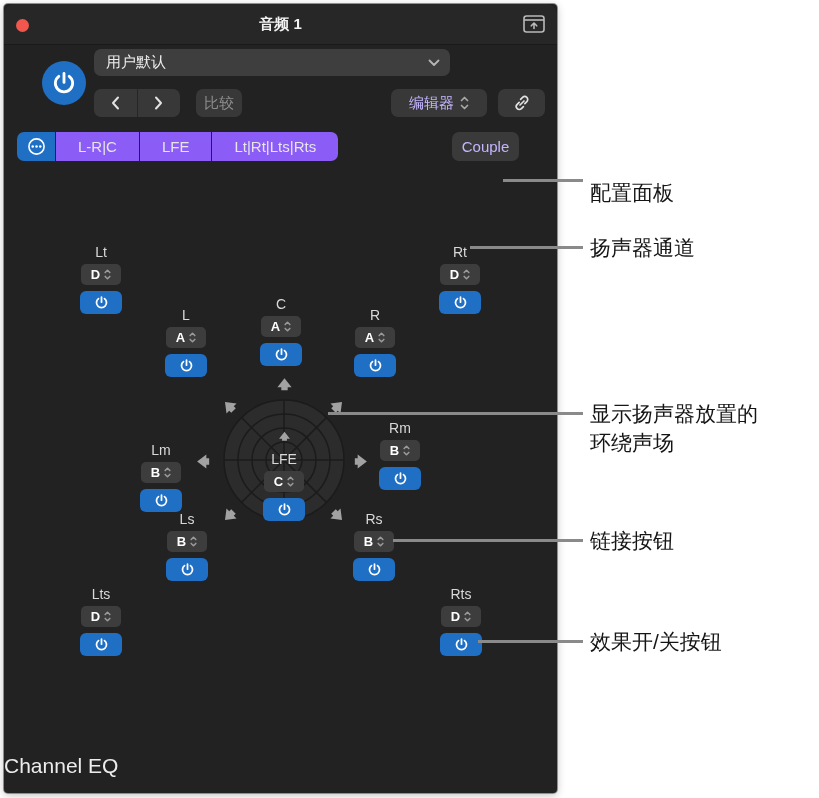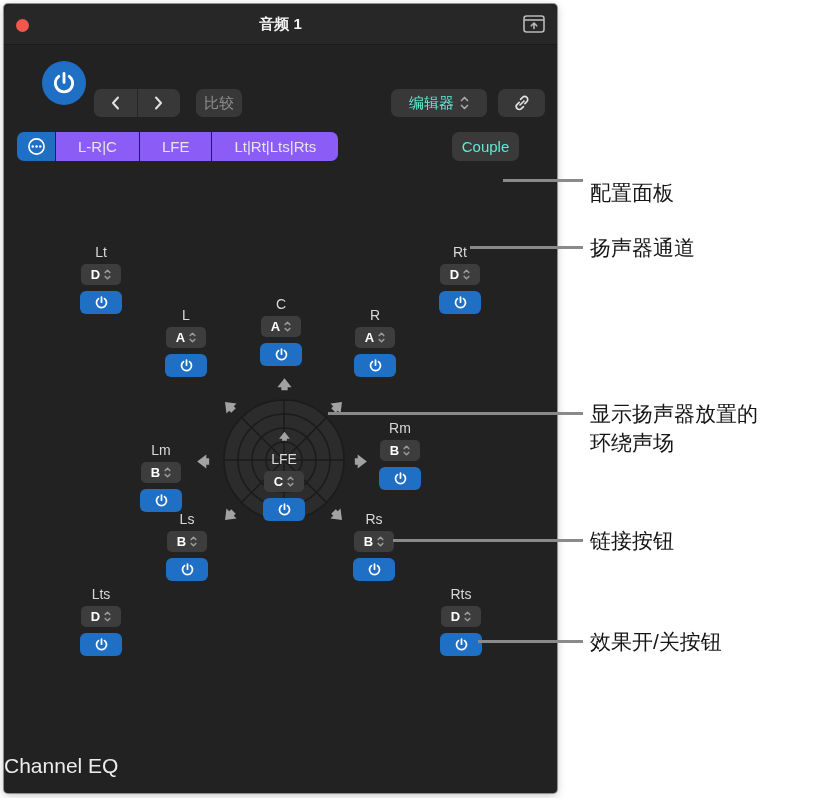--- a/index.html
+++ b/index.html
@@ -41,21 +41,21 @@
   }
   .preset .txt{padding-left:12px;flex:1;}
   .preset .chev{margin-right:10px;}
   .seg{
     position:absolute;left:90px;top:85px;width:86px;height:28px;border-radius:7px;
     background:#383838;display:flex;overflow:hidden;
   }
   .seg .half{flex:1;display:flex;align-items:center;justify-content:center;}
   .seg .half:first-child{border-right:1px solid #262626;}
   .btn{
-    position:absolute;height:28px;border-radius:7px;background:#383838;color:#5eead4;
+    position:absolute;height:28px;border-radius:7px;background:#383838;color:#c4b5fd;
     display:flex;align-items:center;justify-content:center;font-size:15px;
   }
   .btn.compare{left:192px;top:85px;width:46px;color:#8d8d8d;}
   .btn.editor{left:387px;top:85px;width:96px;gap:6px;}
   .btn.link{left:494px;top:85px;width:47px;}
 
   
   .tabs{position:absolute;left:13px;top:128px;height:29px;display:flex;}
   .tab{
     background:#8b5cf6;color:#e6e6e6;font-size:15px;height:29px;
@@ -107,20 +107,26 @@
       <rect x="1" y="1" width="20" height="16" rx="2.5" fill="none" stroke="#b9b9b9" stroke-width="1.6"></rect>
       <line x1="1" y1="5" x2="21" y2="5" stroke="#b9b9b9" stroke-width="1.6"></line>
       <path d="M11 13.5V8.8 M8.3 10.8 L11 8 L13.7 10.8" fill="none" stroke="#b9b9b9" stroke-width="1.6" stroke-linecap="round" stroke-linejoin="round"></path>
     </svg>
   </div>
 
   <div class="big-power">
     <svg width="26" height="26" viewBox="0 0 24 24">
       <path d="M12 3.2v8.3" stroke="#fff" stroke-width="2.6" stroke-linecap="round" fill="none"></path>
       <path d="M7.2 5.8a8 8 0 1 0 9.6 0" stroke="#fff" stroke-width="2.6" stroke-linecap="round" fill="none"></path>
+    </svg>
+  </div>
+  <div class="preset">
+    <span class="txt">用户默认</span>
+    <svg class="chev" width="12" height="8" viewBox="0 0 12 8">
+      <path d="M1.5 1.5 L6 6 L10.5 1.5" fill="none" stroke="#b5b5b5" stroke-width="1.8" stroke-linecap="round" stroke-linejoin="round"></path>
     </svg>
   </div>
 
   <div class="seg">
     <div class="half">
       <svg width="9" height="14" viewBox="0 0 9 14">
         <path d="M7 1.5 L2 7 L7 12.5" fill="none" stroke="#e2e2e2" stroke-width="2" stroke-linecap="round" stroke-linejoin="round"></path>
       </svg>
     </div>
     <div class="half">

